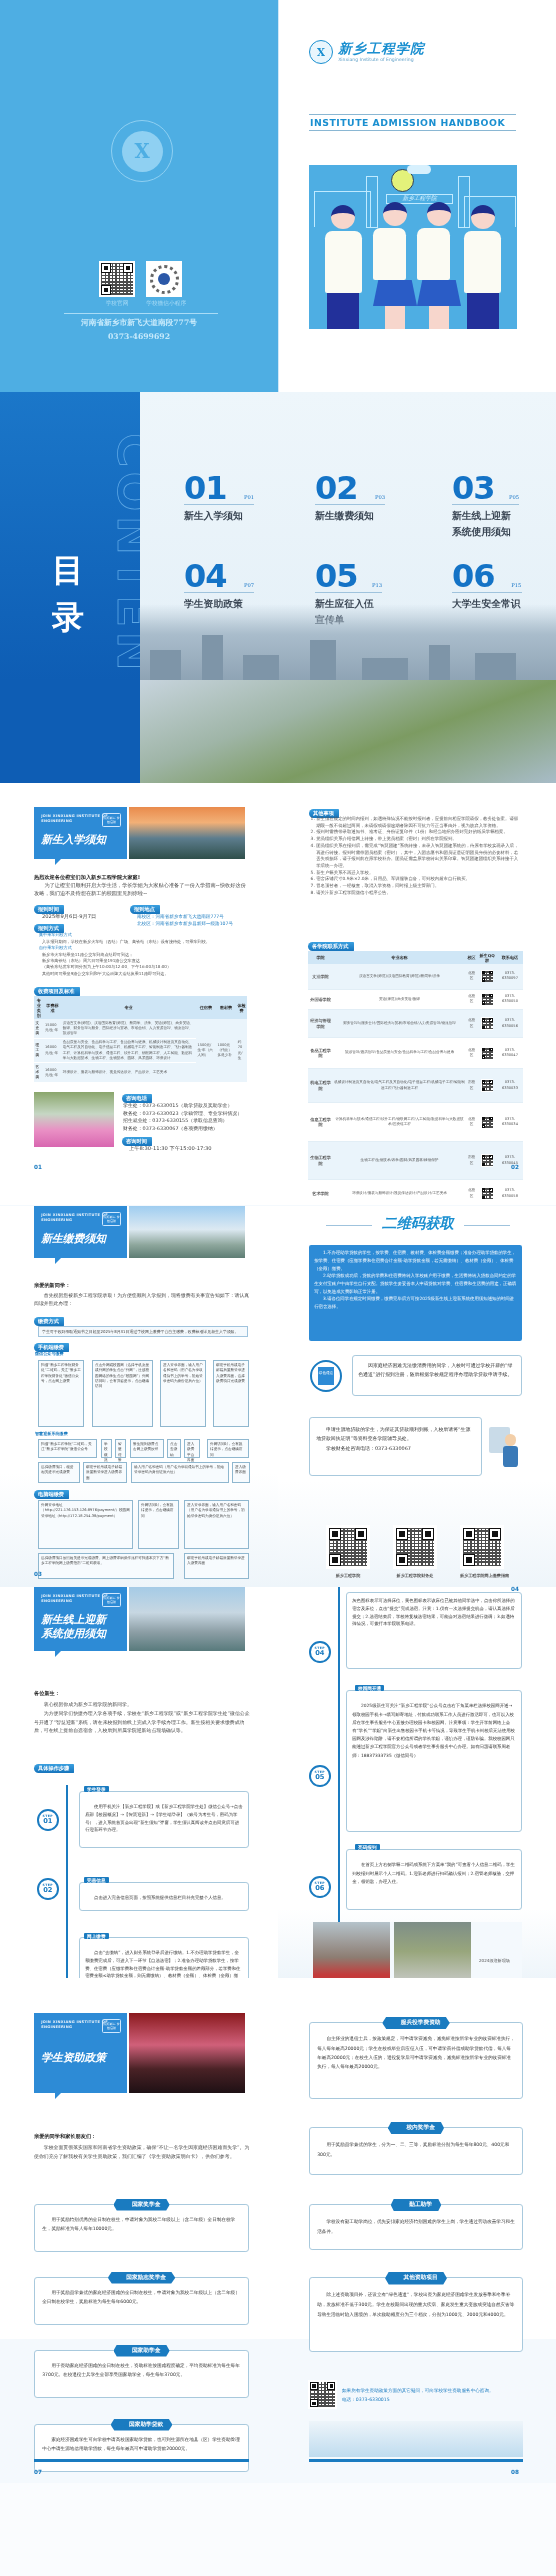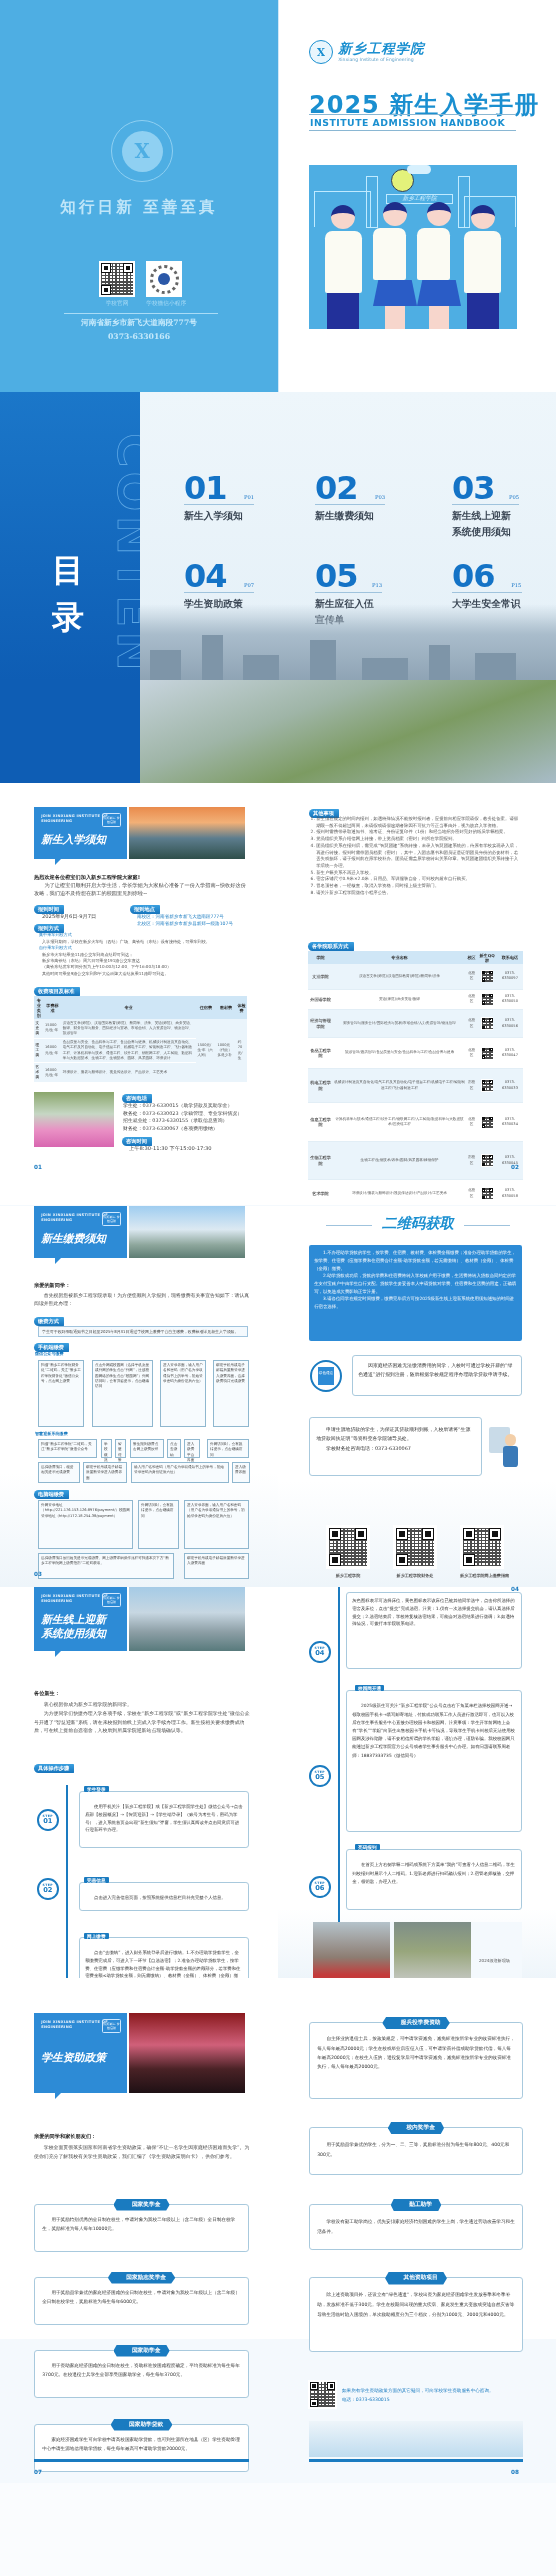--- a/index.html
+++ b/index.html
@@ -87,53 +87,51 @@
 .aid-tag{position:absolute;left:50%;transform:translateX(-50%);top:-6.2px;background:#1a7bc0;color:#fff;font-size:5.7px;font-weight:bold;padding:1.5px 9.3px;white-space:nowrap;clip-path:polygon(6% 0,94% 0,100% 50%,94% 100%,6% 100%,0 50%)}
 .flow{position:absolute;border:0.5px solid #8fb7cf;background:#f7fbfe;font-size:3.6px;line-height:5.2px;color:#444;padding:2.1px}
 </style>
 </head>
 <body>
 
 <div id="cover-left" class="abs">
   <div class="seal">
       <div class="inner">X</div>
     </div>
-  <div class="motto">知行日新 至善至真</div>
   <div class="abs" style="left:99px;top:261px;display:flex;gap:11.3px">
     <div>
       <div class="qr" style="width:36px;height:36px">
           <div class="f tl"></div>
           <div class="f tr"></div>
           <div class="f bl"></div>
         </div>
       <div class="qrlabel" style="margin-top:3.1px">学校官网</div>
     </div>
     <div>
       <div style="width:36px;height:36px;background:#fff;display:flex;align-items:center;justify-content:center">
         <div style="width:29px;height:29px;border-radius:50%;border:3.1px dotted #666;display:flex;align-items:center;justify-content:center">
             <div style="width:12.4px;height:12.4px;border-radius:50%;background:#2b58a8"></div>
           </div>
       </div>
       <div class="qrlabel" style="margin-top:3.1px">学校微信小程序</div>
     </div>
   </div>
   <div class="cover-line"></div>
   <div class="addr" style="top:318px;font-size:7.7px">河南省新乡市新飞大道南段777号</div>
-  <div class="addr" style="top:332px;font-size:7.7px">0373-6330166</div>
+  <div class="addr" style="top:332px;font-size:7.7px">0373-4699692</div>
 </div>
 
 <div id="cover-right" class="abs">
   <div class="logo-row">
     <div class="logo-seal">X</div>
     <div>
       <div class="logo-cn">新乡工程学院</div>
       <div class="logo-en">Xinxiang Institute of Engineering</div>
     </div>
   </div>
-  <div class="cover-title">2025 新生入学手册</div>
   <div class="cover-sub-line" style="top:114px"></div>
   <div class="cover-sub">INSTITUTE ADMISSION HANDBOOK</div>
   <div class="cover-sub-line" style="top:130px"></div>
   <div class="illus">
     <div class="bld" style="left:5.2px;top:26px;width:57px;height:36px;border-bottom:none"></div>
     <div class="bld" style="left:57px;top:11.3px;width:12.4px;height:52px"></div>
     <div class="bld" style="left:149px;top:11.3px;width:12.4px;height:52px"></div>
     <div class="bld" style="left:155px;top:31px;width:52px;height:31px;border-bottom:none"></div>
     <div class="abs" style="left:77px;top:29px;width:67px;height:10.3px;border:0.8px solid #bfeaff;color:#d8f2ff;font-size:5.7px;text-align:center;font-style:italic">新乡工程学院</div>
     <div class="ball"></div>

